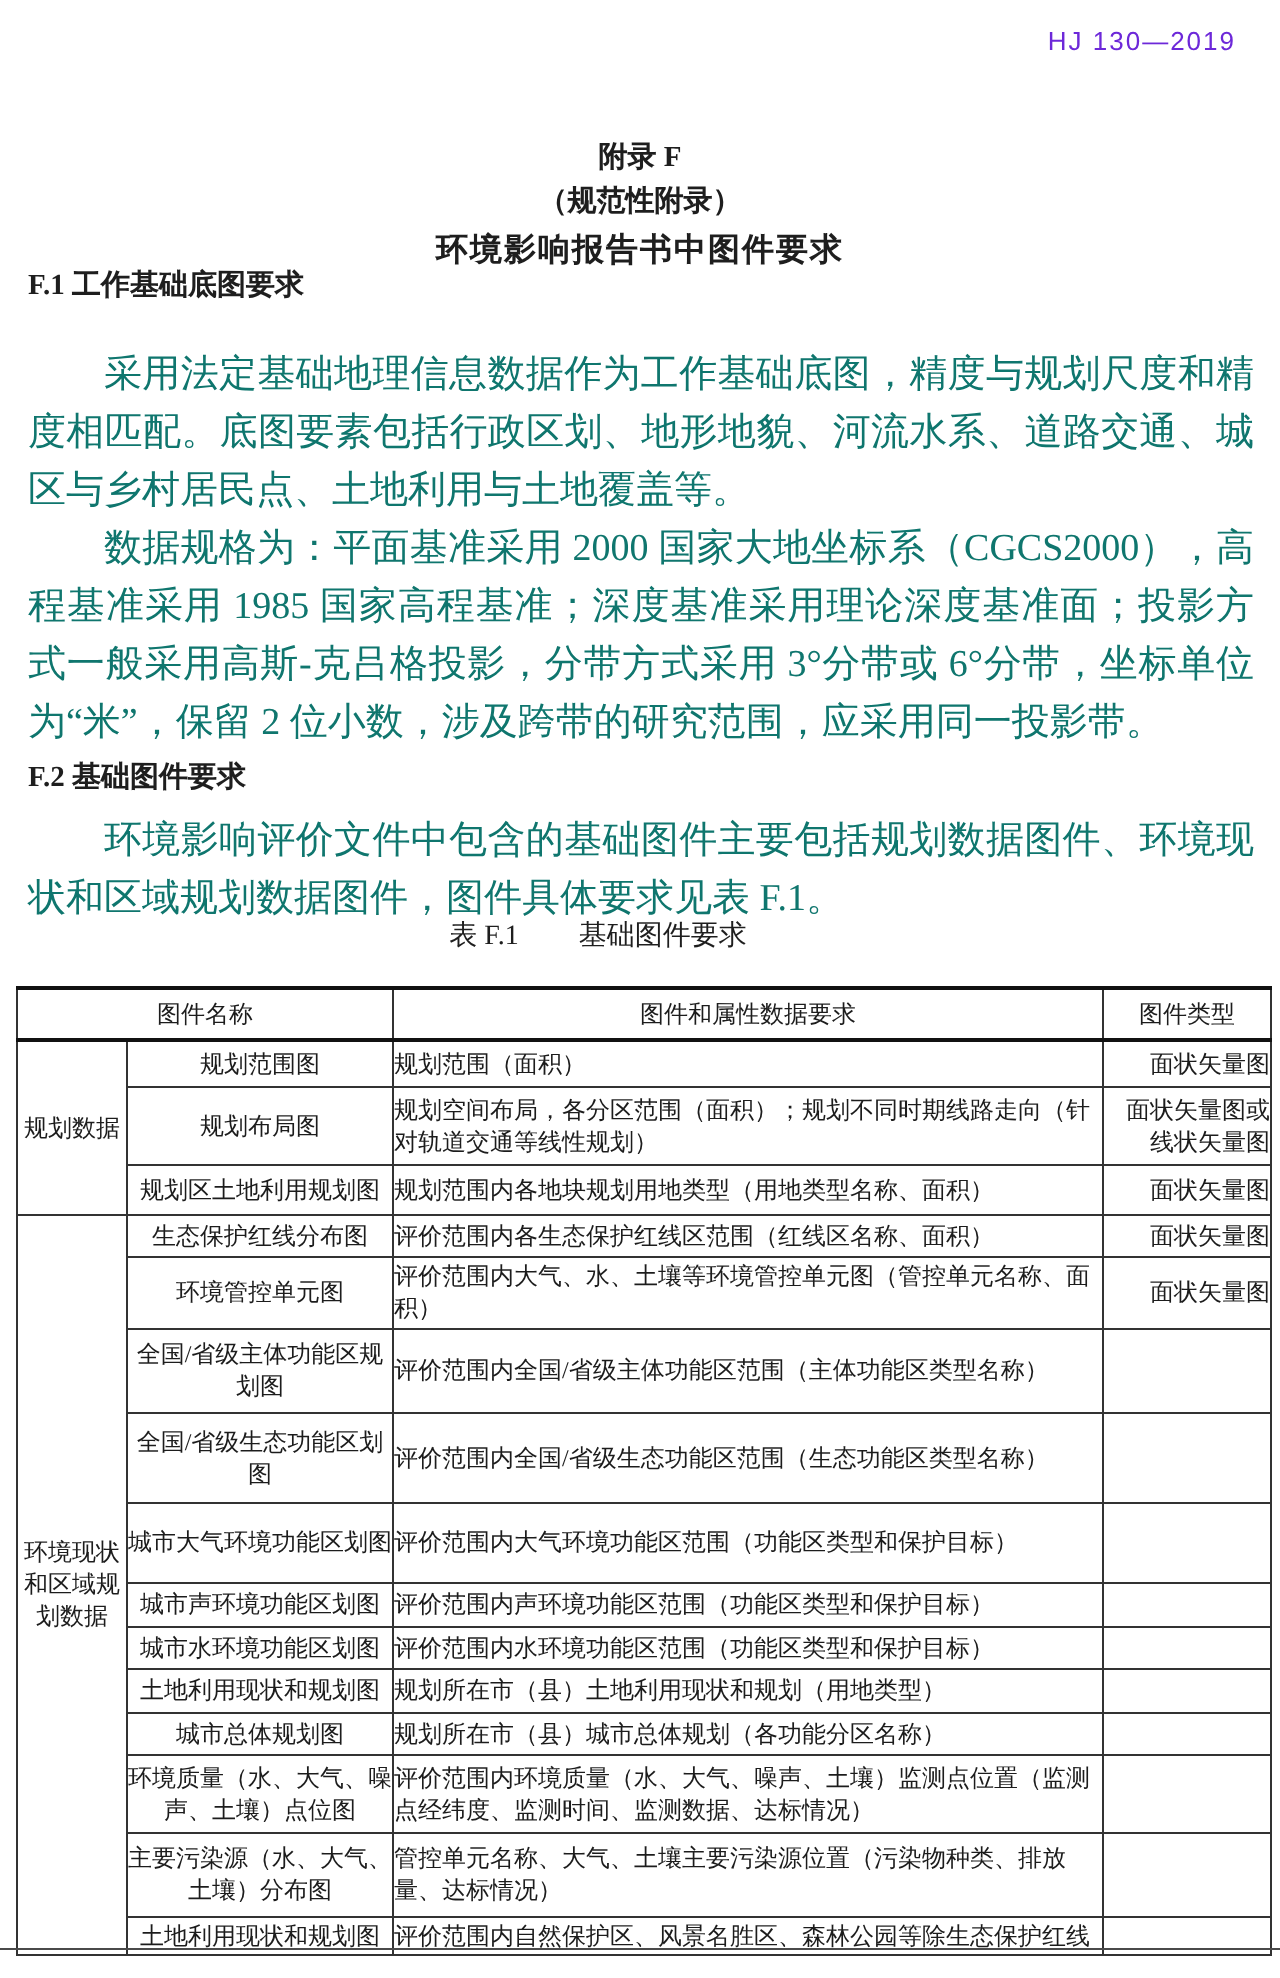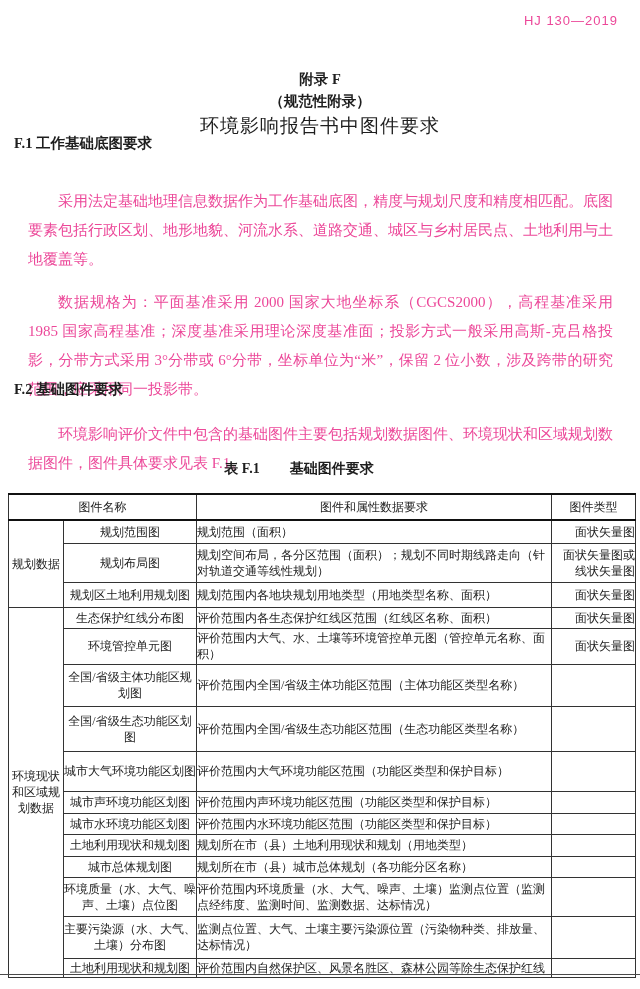--- a/index.html
+++ b/index.html
@@ -4,42 +4,42 @@
 <style>
   html,body{margin:0;padding:0;background:#e8e8e8;}
   .page{
     position:relative; width:640px; height:989px; overflow:hidden;
     background:#ffffff; color:#1e1e1e;
     font-family:"Liberation Serif","DejaVu Serif",serif;
   }
   .doc-number{
     position:absolute; top:13px; right:22px;
     font-family:"Liberation Sans","DejaVu Sans",sans-serif;
-    font-size:13px; letter-spacing:1px; color:#ec4899;
+    font-size:13px; letter-spacing:1px; color:#6d28d9;
   }
   .title-block{position:absolute; top:44px; left:0; width:640px; text-align:center;}
   .title-appendix{font-size:14.5px; font-weight:bold; line-height:22px;margin-top:24px;}
   .title-subtitle{font-size:14.5px; font-weight:bold; line-height:22px;}
-  .title-main{font-size:19px; font-weight:normal; line-height:28px; letter-spacing:1px;}
+  .title-main{font-size:16px; font-weight:bold; line-height:28px; letter-spacing:1px;}
   .sec-heading{
     position:absolute; left:14px; width:612px;
     font-size:14.5px; font-weight:bold; line-height:22px;
   }
   .sec-heading.f1{top:132px;}
   .sec-heading.f2{top:378px;}
   .para-block{position:absolute; left:14px; width:613px;}
   .para-block.b1{top:173px;}
   .para-block.b2{top:406px;}
   .para-block p{
-    margin:14px; text-indent:2em; text-align:justify;
-    font-size:15px; line-height:29px; color:#ec4899;
+    margin:0; text-indent:2em; text-align:justify;
+    font-size:19px; line-height:29px; color:#0f766e;
   }
   .table-caption{
     position:absolute; top:458px; left:0; width:598px; text-align:center;
-    font-size:14px; font-weight:bold; line-height:22px;
+    font-size:14px; font-weight:normal; line-height:22px;
   }
   .table-caption .cap-label{margin-right:30px;}
   .basic-table{
     position:absolute; top:493px; left:8px; width:627px;
     border-collapse:collapse; table-layout:fixed;
     font-size:12px; line-height:16px; color:#1c1c1c;
   }
   .basic-table td,.basic-table th{
     border:1px solid #333; padding:1px 0; vertical-align:middle;
     font-weight:normal; overflow:hidden;
@@ -166,21 +166,21 @@
         <td class="cell-req">规划所在市（县）城市总体规划（各功能分区名称）</td>
         <td class="cell-type"></td>
       </tr>
       <tr style="height:39px">
         <td class="cell-name">环境质量（水、大气、噪声、土壤）点位图</td>
         <td class="cell-req">评价范围内环境质量（水、大气、噪声、土壤）监测点位置（监测点经纬度、监测时间、监测数据、达标情况）</td>
         <td class="cell-type"></td>
       </tr>
       <tr style="height:42px">
         <td class="cell-name">主要污染源（水、大气、土壤）分布图</td>
-        <td class="cell-req">监测点位置、大气、土壤主要污染源位置（污染物种类、排放量、达标情况）</td>
+        <td class="cell-req">管控单元名称、大气、土壤主要污染源位置（污染物种类、排放量、达标情况）</td>
         <td class="cell-type"></td>
       </tr>
       <tr style="height:18px" class="row-cut">
         <td class="cell-name">土地利用现状和规划图</td>
         <td class="cell-req">评价范围内自然保护区、风景名胜区、森林公园等除生态保护红线</td>
         <td class="cell-type"></td>
       </tr>
     </tbody>
   </table>
 

